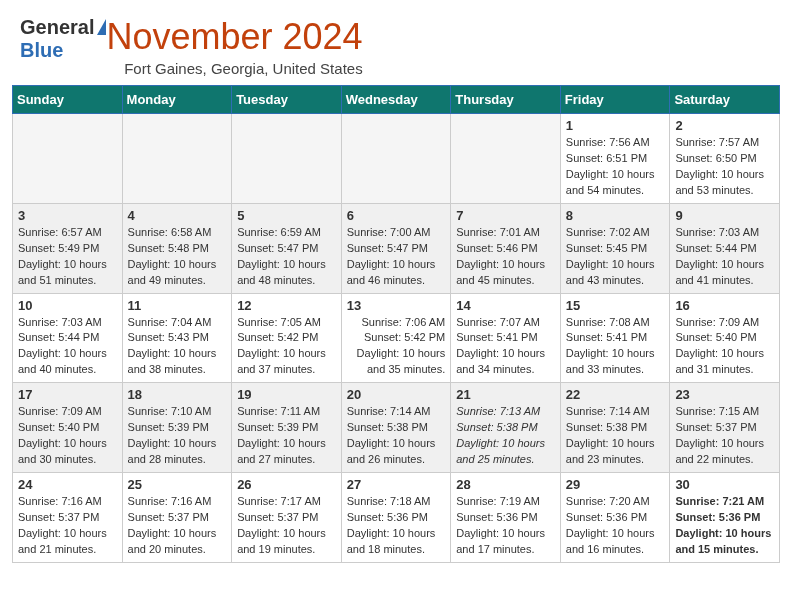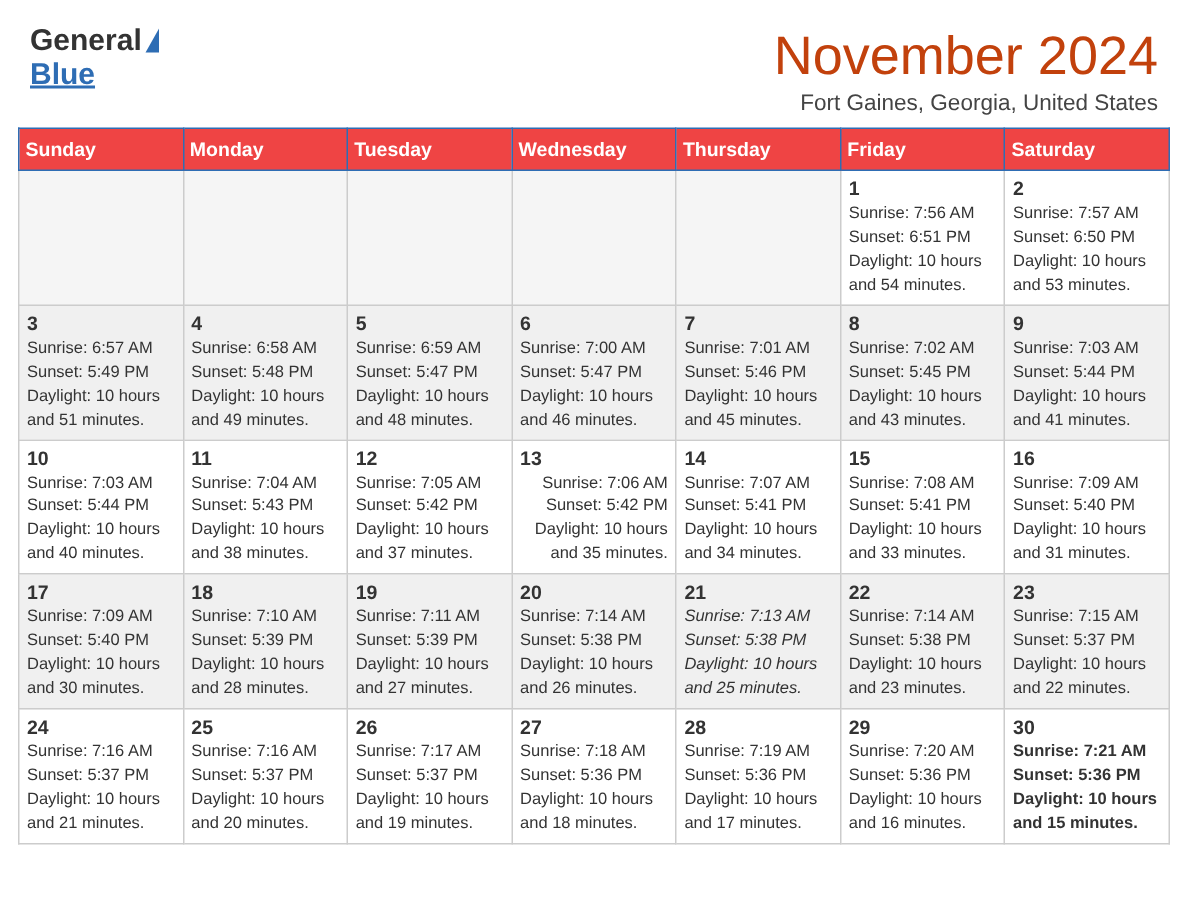--- a/index.html
+++ b/index.html
@@ -5,31 +5,30 @@
     * { box-sizing: border-box; margin: 0; padding: 0; }
     body {
       font-family: Arial, sans-serif;
       background: #fff;
       width: 792px;
       min-height: 612px;
       padding: 0;
     }
     .header {
       display: flex;
-      justify-content: space-between;
       align-items: flex-start;
       padding: 16px 20px 8px 20px;
     }
     .logo {
       display: flex;
       flex-direction: column;
       align-items: flex-start;
     }
     .logo-general { color: #333; }
-    .logo-blue { color: #2e6db4; text-decoration: underline; }
+    .logo-blue { color: #2e6db4; }
     .logo-line {
       display: flex;
       align-items: center;
     }
     .title-area {
       text-align: right;
     }
     .month-title {
       font-size: 36px;
       font-weight: normal;
@@ -42,21 +41,21 @@
     }
     .calendar-container {
       padding: 0 12px 12px 12px;
     }
     table {
       width: 100%;
       border-collapse: collapse;
       table-layout: fixed;
     }
     th {
-      background-color: #ef4444;
+      background-color: #0f766e;
       color: #fff;
       font-size: 13px;
       font-weight: bold;
       padding: 6px 4px;
       text-align: left;
       border: 1px solid #2e6db4;
     }
     td {
       border: 1px solid #ccc;
       vertical-align: top;

